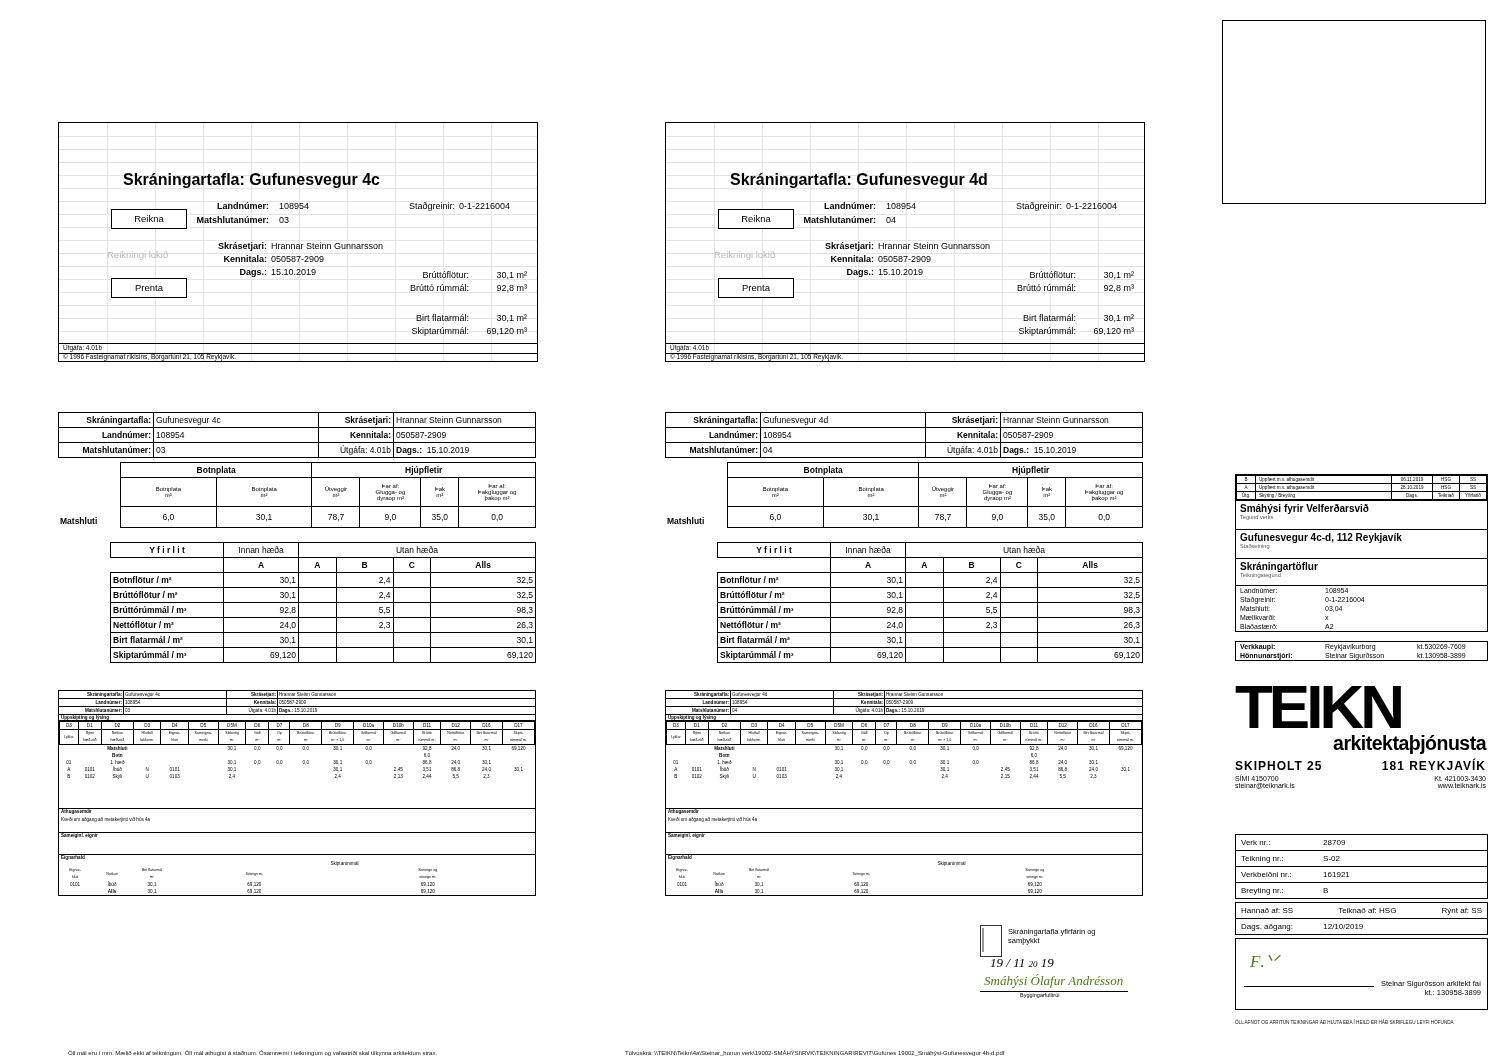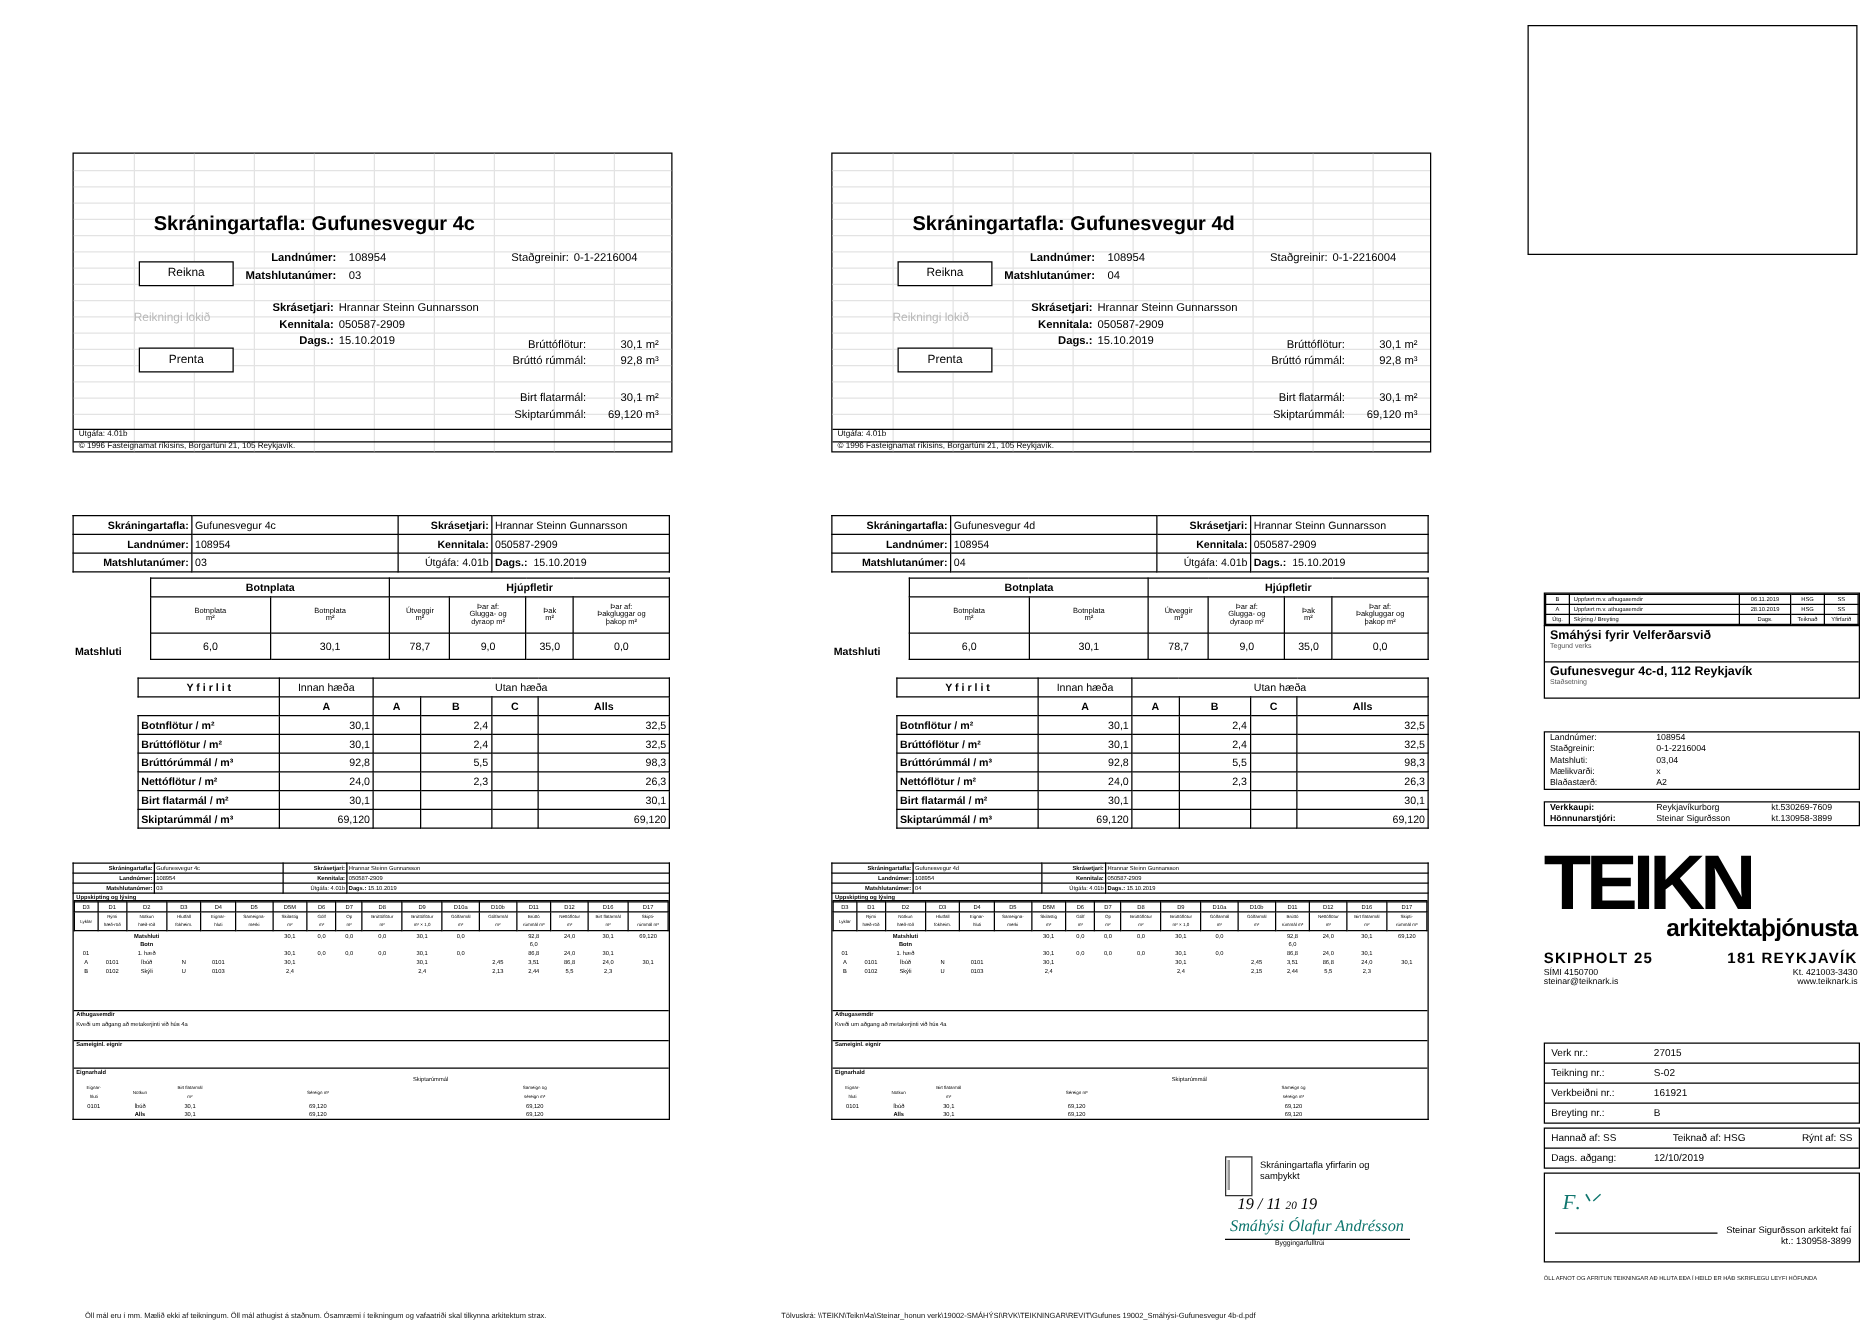--- a/index.html
+++ b/index.html
@@ -47,21 +47,21 @@
 
   
   .tb{position:absolute;left:1235px;width:251px;border:1px solid #000;background:#fff;}
   .tb .row{border-bottom:1px solid #000;padding:2px 4px;font-size:7.5px;}
   .tb .row:last-child{border-bottom:none;}
   .logo{font-family:"Liberation Sans",sans-serif;font-weight:bold;letter-spacing:-4px;font-size:62px;line-height:58px;}
   .logo-sub{font-weight:bold;font-size:19.5px;letter-spacing:-0.5px;}
   .logo-addr{font-weight:bold;font-size:12px;letter-spacing:1px;}
   .xsmall{font-size:5.6px;}
   .sig{font-family:"Liberation Serif",serif;font-style:italic;}
-  .cursive{font-family:"Liberation Serif", serif;font-style:italic;font-size:13px;color:#0f766e;}
+  .cursive{font-family:"Liberation Serif", serif;font-style:italic;font-size:13px;color:#4d7c0f;}
   .bottomtext{position:absolute;font-size:6px;color:#111;}
   .emptybox{position:absolute;border:1px solid #000;background:#fff;}
 </style>
 </head>
 <body>
 
 <div class="sheet">
 
   <div class="emptybox" style="left:1222px;top:20px;width:262px;height:182px;"></div>
 
@@ -894,20 +894,24 @@
 
   <div class="tb" style="top:500px;">
     <div class="row" style="height:24px;">
       <div style="font-size:10px;font-weight:bold;">Smáhýsi fyrir Velferðarsvið</div>
       <div class="xsmall" style="color:#555">Tegund verks</div>
     </div>
     <div class="row" style="height:24px;">
       <div style="font-size:10px;font-weight:bold;">Gufunesvegur 4c-d, 112 Reykjavík</div>
       <div class="xsmall" style="color:#555">Staðsetning</div>
     </div>
+    <div class="row" style="height:24px;border-bottom:none;">
+      <div style="font-size:10px;font-weight:bold;">Skráningartöflur</div>
+      <div class="xsmall" style="color:#555">Teikningategund</div>
+    </div>
   </div>
 
   <div class="tb" style="top:585px;">
     <table style="width:100%;font-size:7px;">
       <tbody>
           <tr>
             <td style="width:80px;padding:0 4px;">Landnúmer:</td>
             <td>108954</td>
           </tr>
       <tr>
@@ -960,21 +964,21 @@
     </div>
     <div style="display:flex;justify-content:space-between;font-size:7px;">
       <span>steinar@teiknark.is</span>
       <span>www.teiknark.is</span>
     </div>
   </div>
 
   <div class="tb" style="top:834px;">
     <div class="row" style="padding:3px 5px;">
       <span style="display:inline-block;width:80px;font-size:8px;">Verk nr.:</span>
-      <span style="font-size:8px;">27015</span>
+      <span style="font-size:8px;">28709</span>
     </div>
     <div class="row" style="padding:3px 5px;">
       <span style="display:inline-block;width:80px;font-size:8px;">Teikning nr.:</span>
       <span style="font-size:8px;">S-02</span>
     </div>
     <div class="row" style="padding:3px 5px;">
       <span style="display:inline-block;width:80px;font-size:8px;">Verkbeiðni nr.:</span>
       <span style="font-size:8px;">161921</span>
     </div>
     <div class="row" style="padding:3px 5px;border-bottom:none;">

